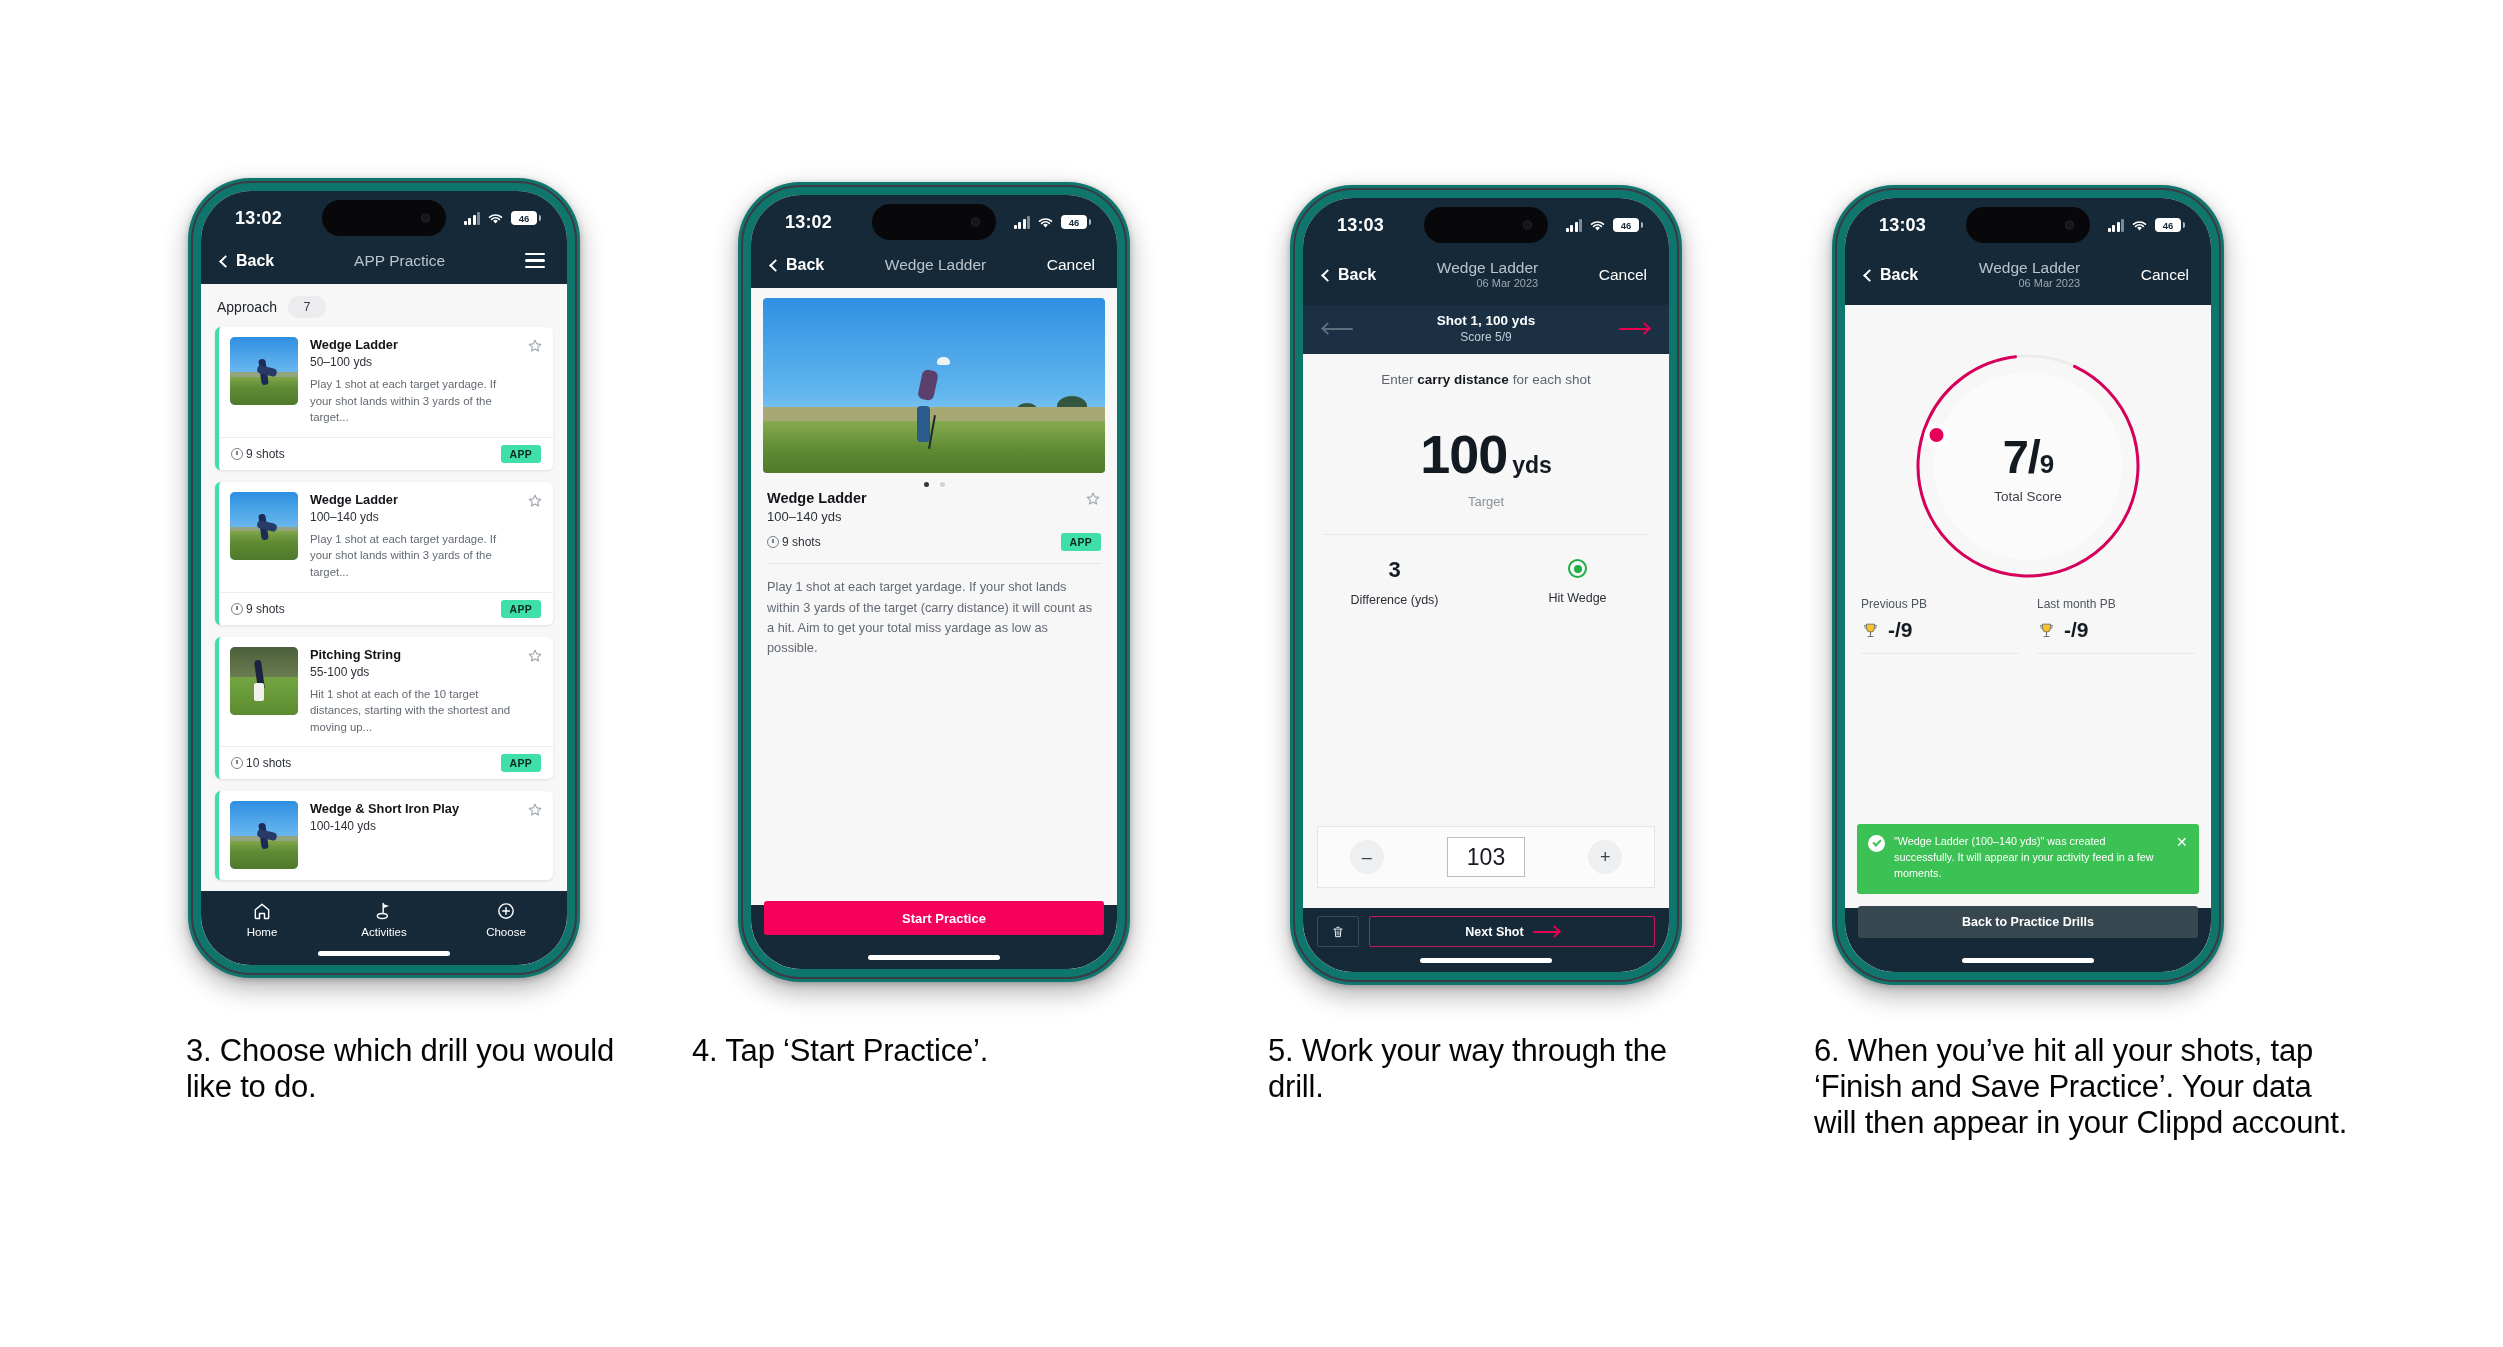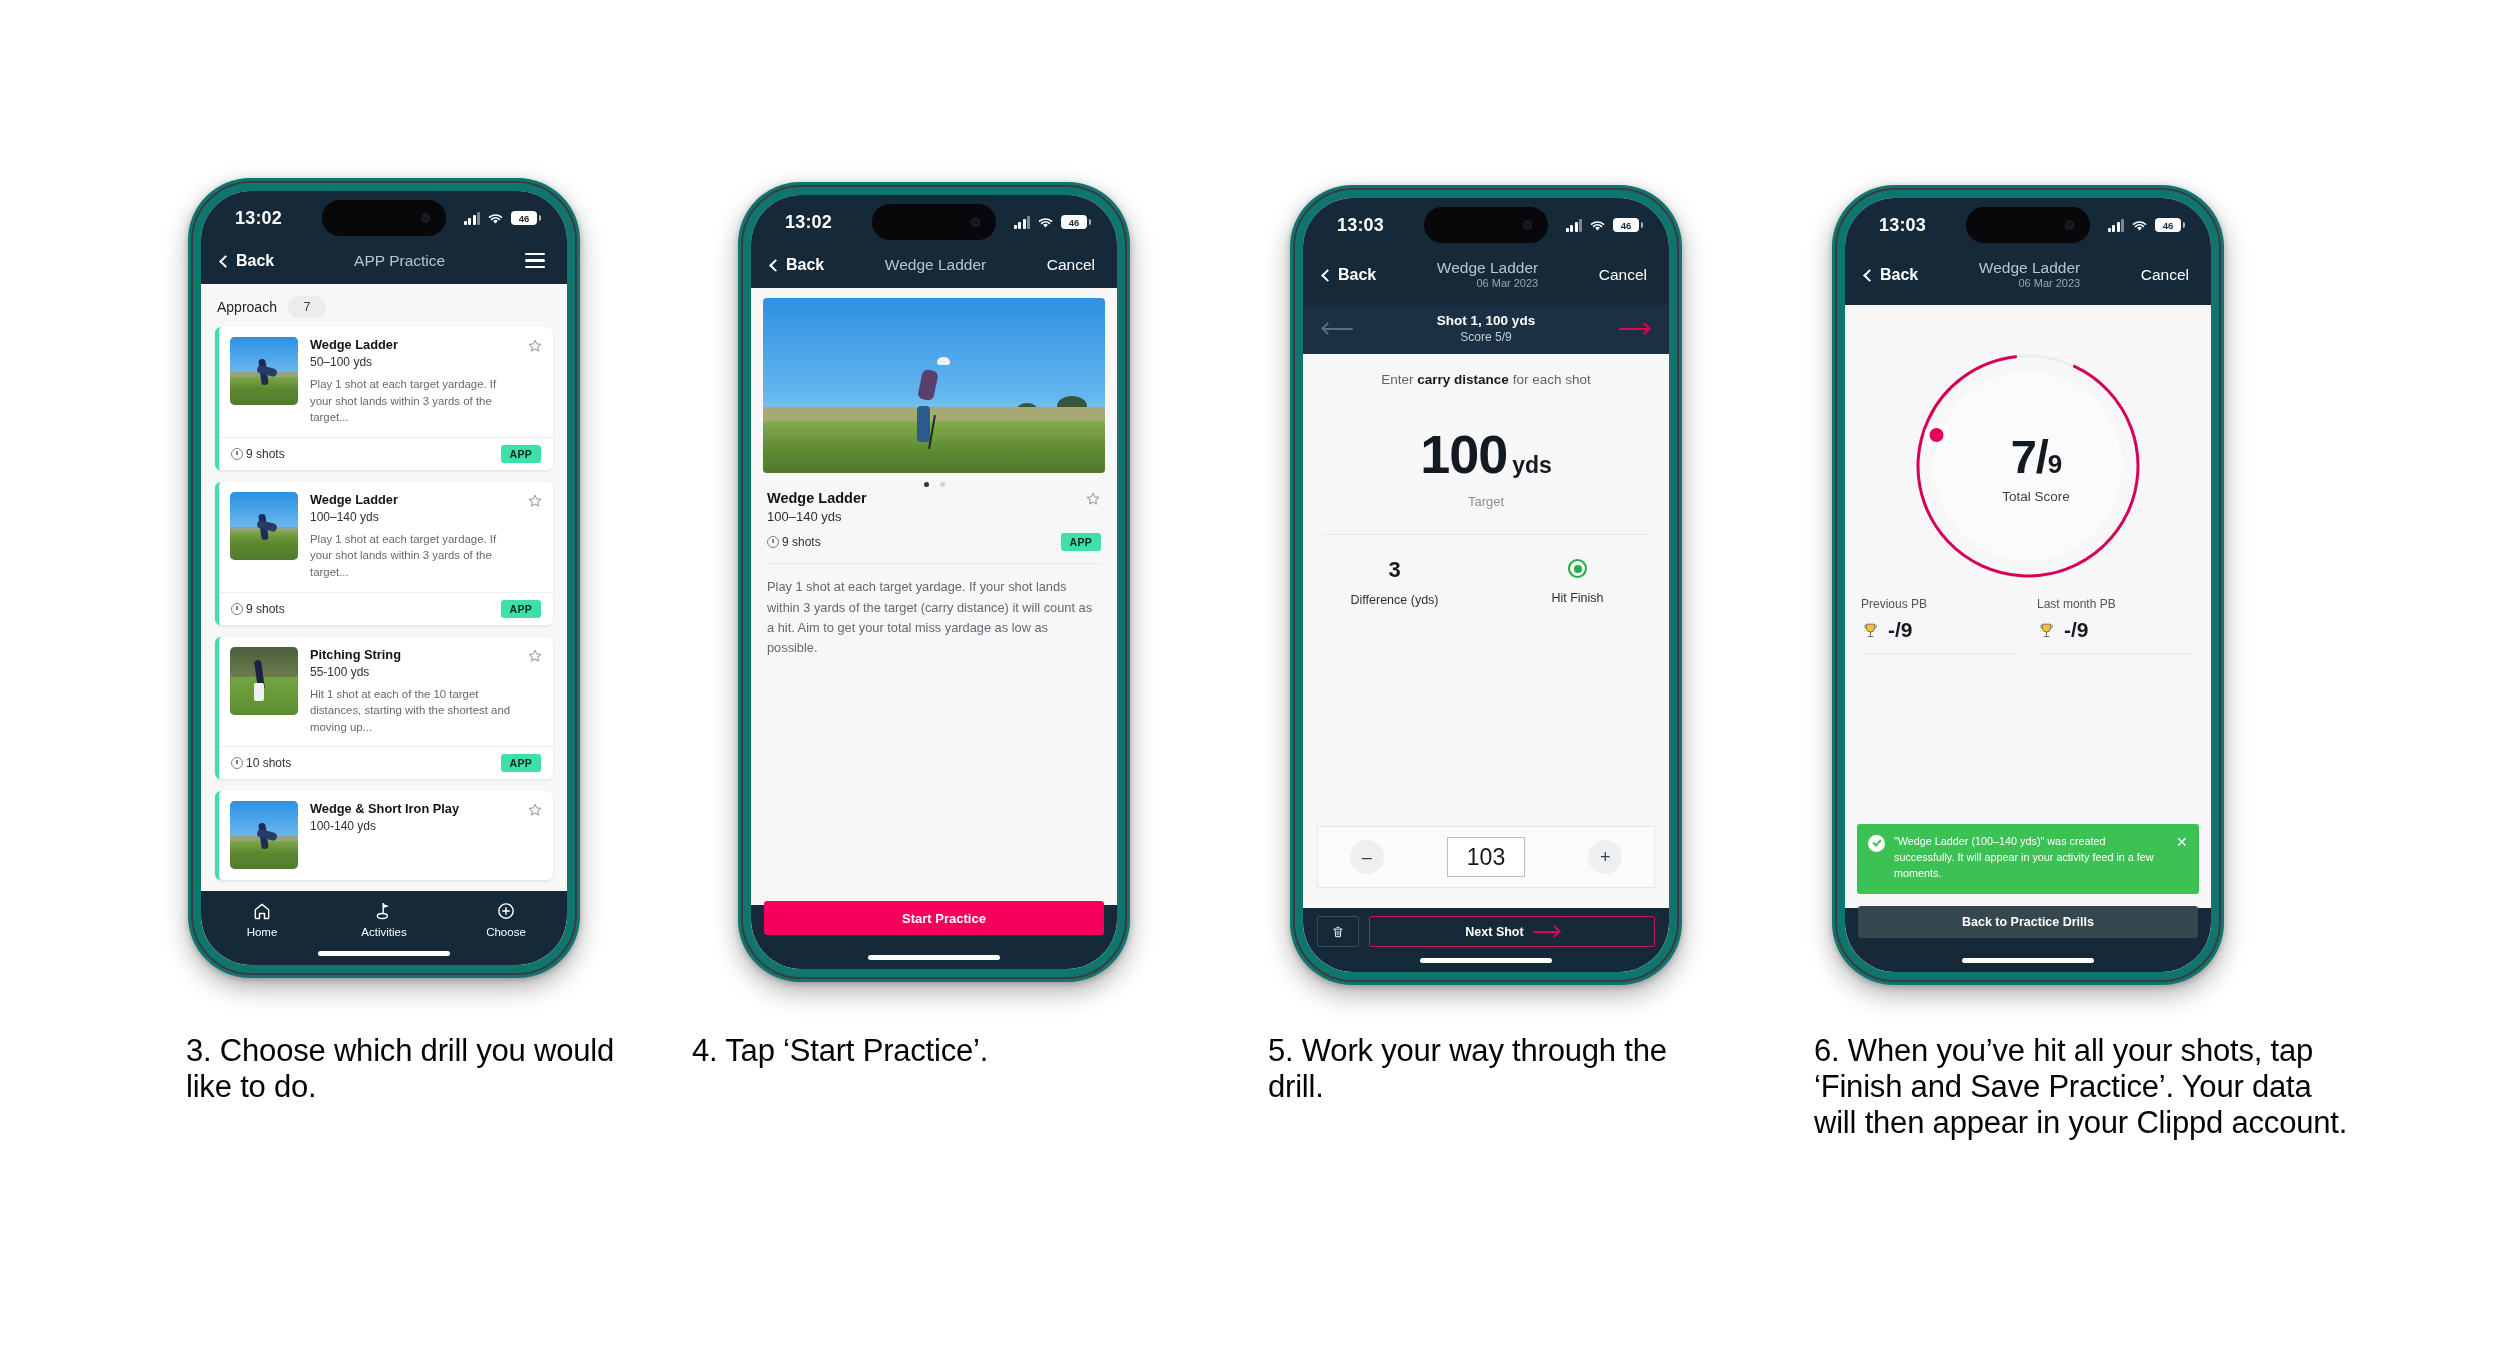--- a/index.html
+++ b/index.html
@@ -223,21 +223,21 @@
   }
   .nextbtn{
     flex:1; height:31px; border:1px solid #c4185a; border-radius:2px;
     display:flex; align-items:center; justify-content:center; gap:9px;
     color:#fff; font-size:12.5px; font-weight:700;
   }
   .nextbtn .arrow{ width:26px; }
 
   
   .ringwrap{ display:flex; justify-content:center; margin-top:38px; }
-  .ringcenter{ position:absolute; top:50%; left:50%; transform:translate(-50%,-50%); text-align:center;margin-left:8px; }
+  .ringcenter{ position:absolute; top:50%; left:50%; transform:translate(-50%,-50%); text-align:center; }
   .ringcenter .sc{ font-size:47px; font-weight:700; color:#131a22; letter-spacing:-1px; }
   .ringcenter .sc small{ font-size:26px; font-weight:700; }
   .ringcenter .lb{ font-size:13.5px; color:#3b424a; margin-top:5px; }
   .pbrow{ display:flex; padding:0 16px; margin-top:8px; gap:18px; }
   .pb{ flex:1; }
   .pb .t{ font-size:12px; color:#4e555d; }
   .pb .v{ display:flex; align-items:center; gap:8px; margin-top:7px; padding-bottom:11px; border-bottom:1px solid #e6e8ea; }
   .pb .v .n{ font-size:21px; font-weight:700; color:#131a22; }
   .toast{
     position:absolute; left:12px; right:12px; bottom:78px;
@@ -584,21 +584,21 @@
 
         <div class="p3-stats">
           <div class="p3-stat">
             <div class="v">3</div>
             <div class="l">Difference (yds)</div>
           </div>
           <div class="p3-stat">
             <div class="hit-ring">
                 <i></i>
               </div>
-            <div class="l" style="margin-top:13px">Hit Finish</div>
+            <div class="l" style="margin-top:13px">Hit Wedge</div>
           </div>
         </div>
 
         <div class="stepper">
           <span class="rnd">–</span>
           <span class="numbox">103</span>
           <span class="rnd">+</span>
         </div>
 
         <div class="p3-foot">

